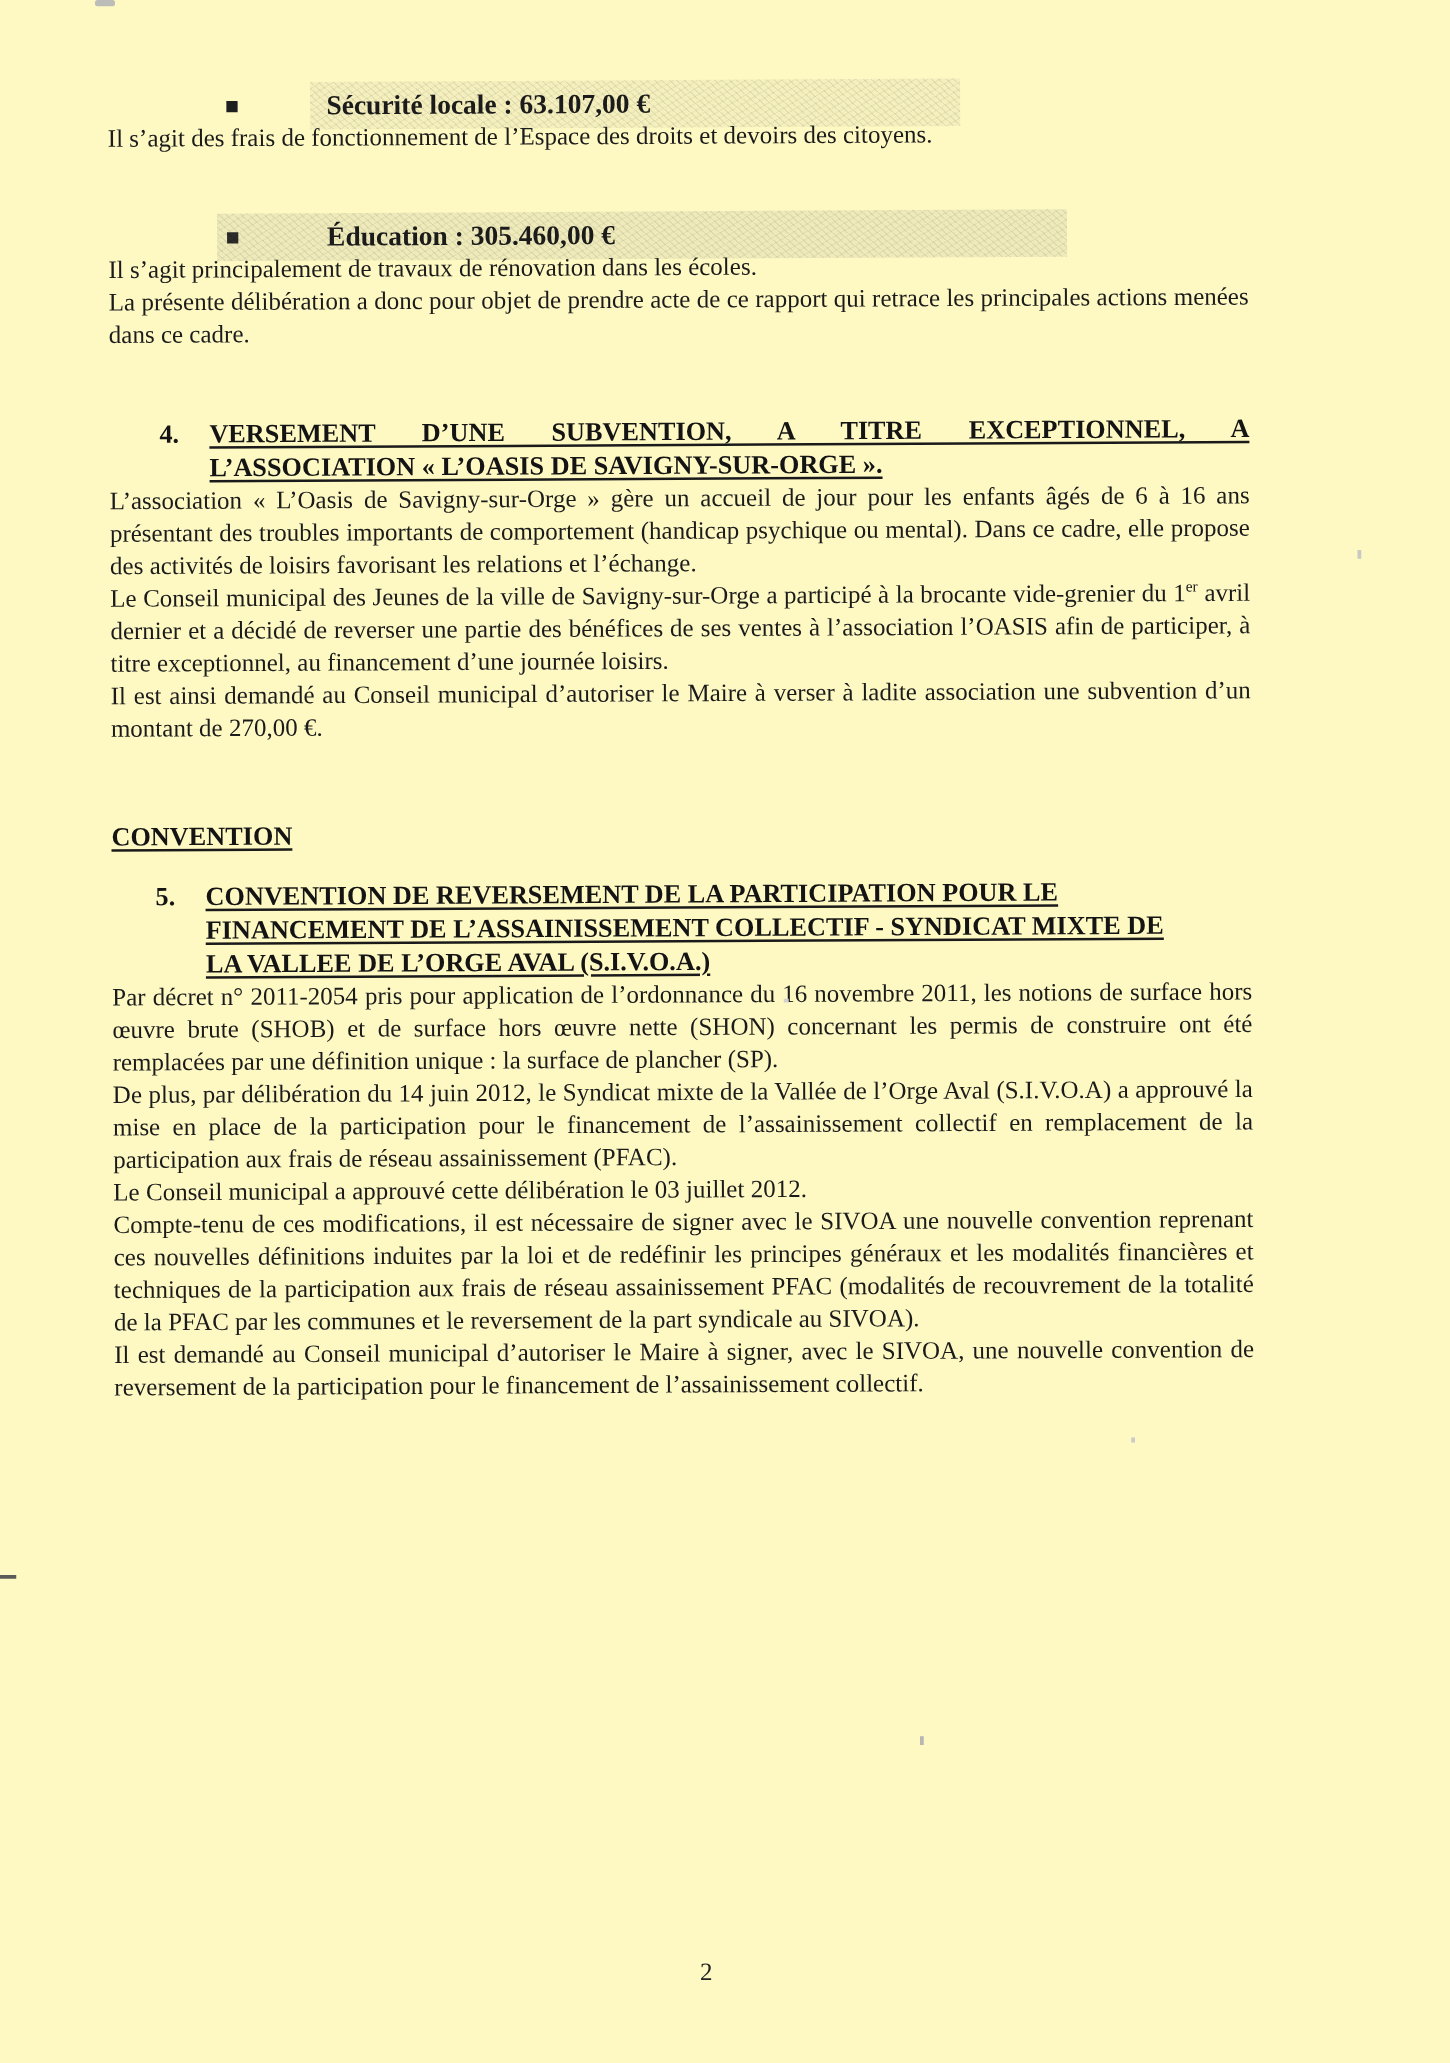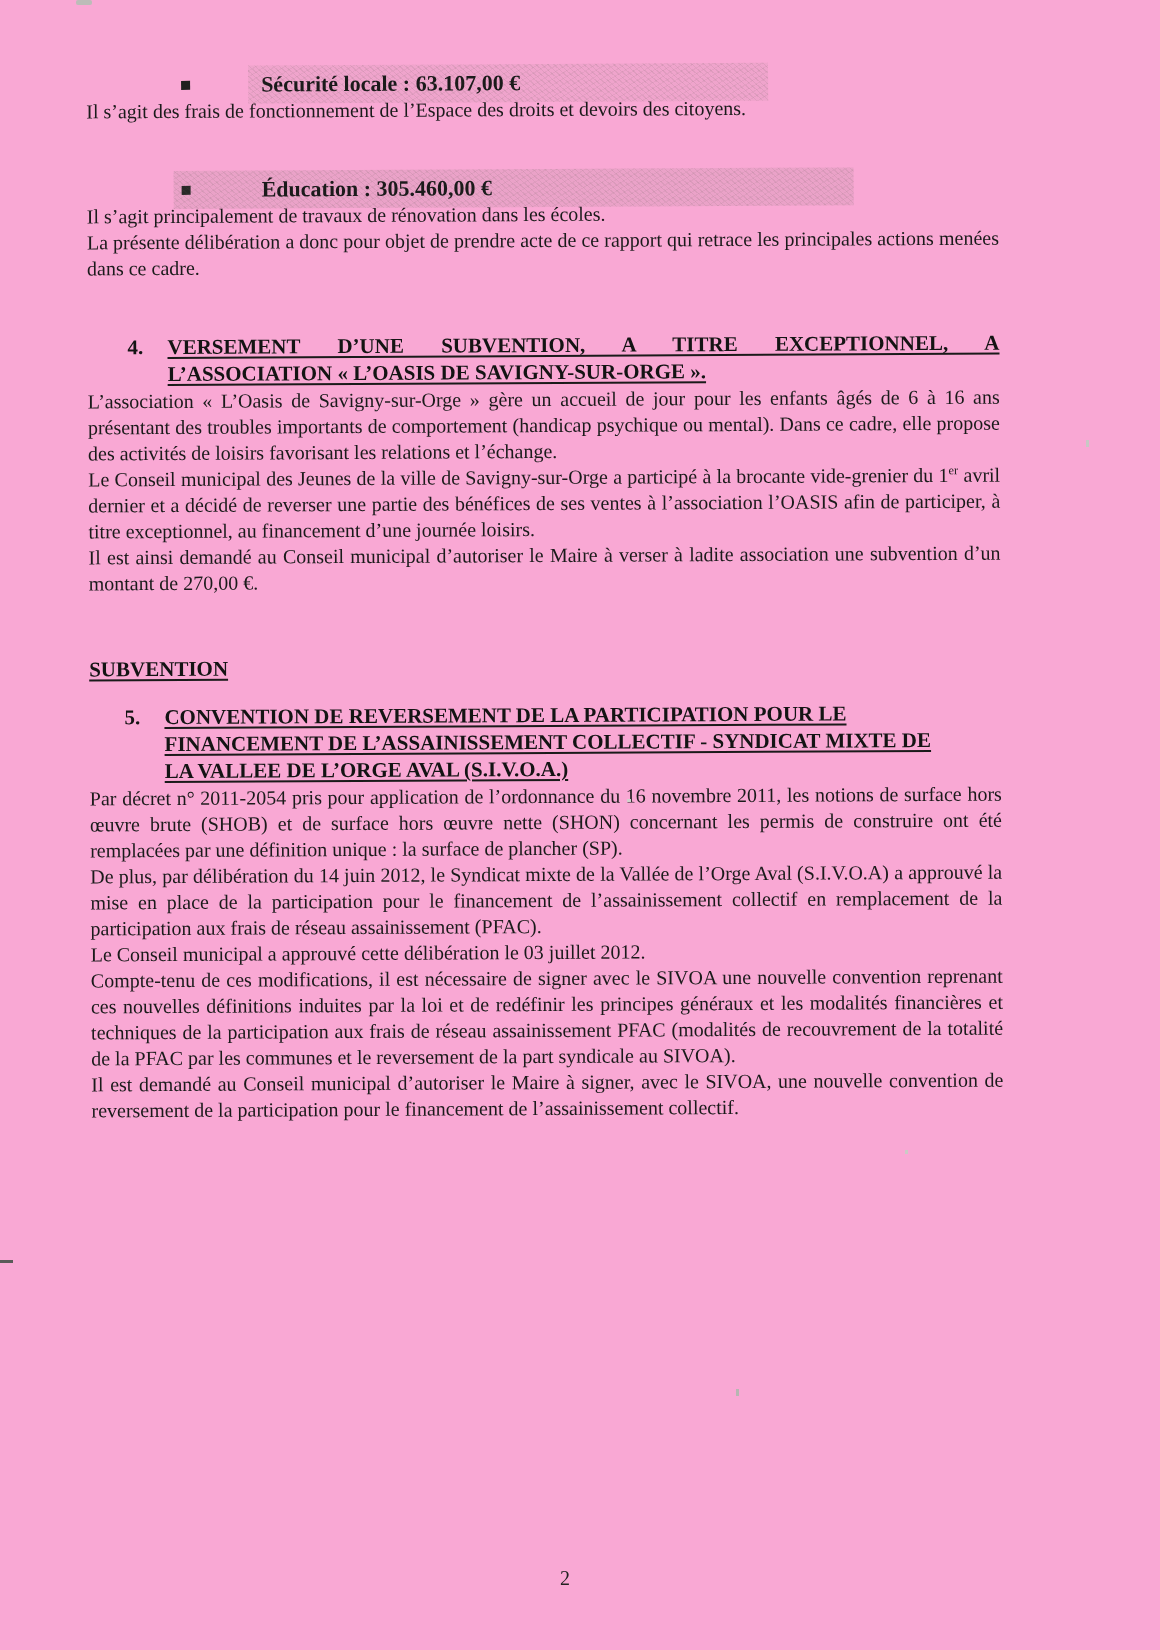--- a/index.html
+++ b/index.html
@@ -1,18 +1,18 @@
 <!DOCTYPE html>
 <html><head>
 <meta charset="utf-8">
 <style>
   html,body { margin:0; padding:0; background:#e8e8e8; }
   .page {
     position:relative; width:1160px; height:1650px; margin:0 auto;
-    background:#f9a8d4; overflow:hidden;
+    background:#fef9c3; overflow:hidden;
     font-family:"Liberation Serif","DejaVu Serif",serif;
     color:#1b1b1b;
   }
   .content {
     position:absolute; left:88px; top:0; width:912px;
     transform:rotate(-0.3deg); transform-origin:50% 40%;
   }
   p.body {
     margin:0; font-size:20px; line-height:26px; text-align:justify;
     color:#1b1b1b;
@@ -118,21 +118,21 @@
       <div class="just-line"><span class="u">VERSEMENT D’UNE SUBVENTION, A TITRE EXCEPTIONNEL, A</span></div>
       <div><span class="u">L’ASSOCIATION « L’OASIS DE SAVIGNY-SUR-ORGE ».</span></div>
     </div>
 
     <p class="body p4">L’association « L’Oasis de Savigny-sur-Orge » gère un accueil de jour pour les enfants âgés de 6 à 16 ans présentant des troubles importants de comportement (handicap psychique ou mental). Dans ce cadre, elle propose des activités de loisirs favorisant les relations et l’échange.</p>
 
     <p class="body p5"><span>Le Conseil municipal des Jeunes de la ville de Savigny-sur-Orge a participé à la brocante vide-grenier du 1</span><sup class="ord">er</sup><span> avril dernier et a décidé de reverser une partie des bénéfices de ses ventes à l’association l’OASIS afin de participer, à titre exceptionnel, au financement d’une journée loisirs.</span></p>
 
     <p class="body p6">Il est ainsi demandé au Conseil municipal d’autoriser le Maire à verser à ladite association une subvention d’un montant de 270,00 €.</p>
 
-    <div class="urb"><span class="u">SUBVENTION</span></div>
+    <div class="urb"><span class="u">CONVENTION</span></div>
 
     <div class="sec-heading sec5 h5">
       <span class="sec-num">5.</span>
       <div><span class="u">CONVENTION DE REVERSEMENT DE LA PARTICIPATION POUR LE</span></div>
       <div><span class="u">FINANCEMENT DE L’ASSAINISSEMENT COLLECTIF - SYNDICAT MIXTE DE</span></div>
       <div><span class="u">LA VALLEE DE L’ORGE AVAL (S.I.V.O.A.)</span></div>
     </div>
 
     <p class="body p7">Par décret n° 2011-2054 pris pour application de l’ordonnance du 16 novembre 2011, les notions de surface hors œuvre brute (SHOB) et de surface hors œuvre nette (SHON) concernant les permis de construire ont été remplacées par une définition unique : la surface de plancher (SP).</p>
 

